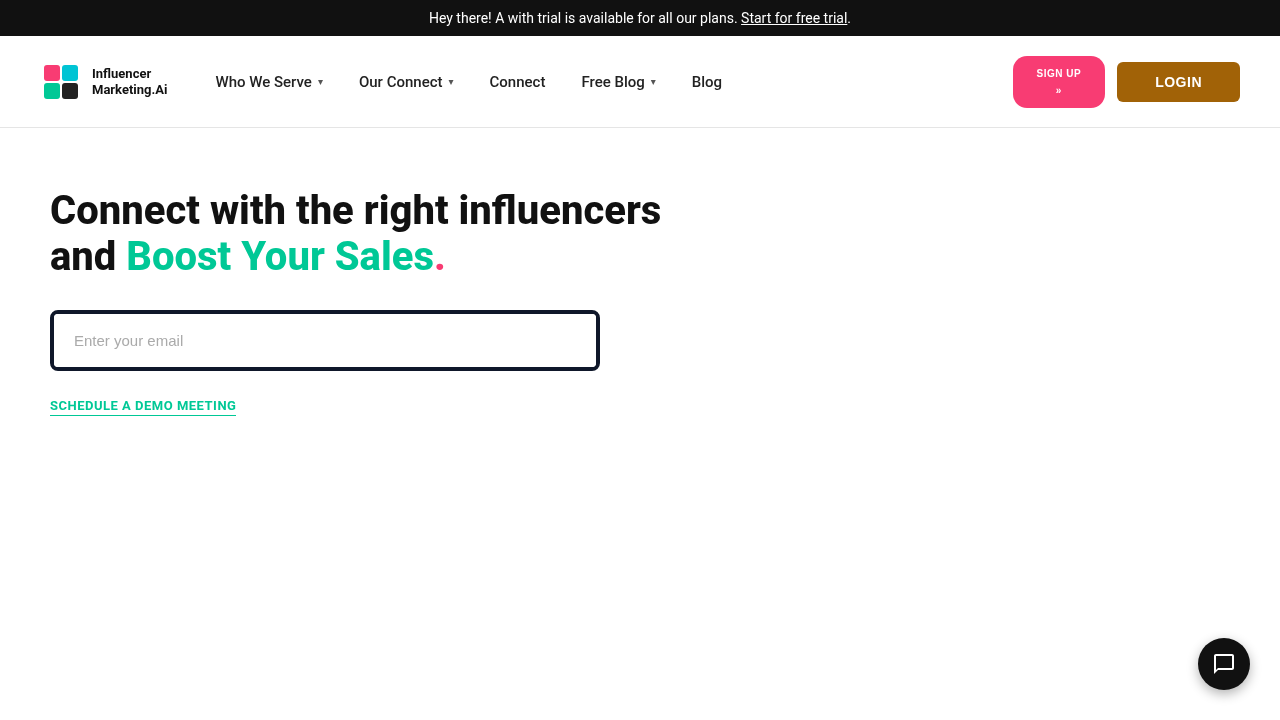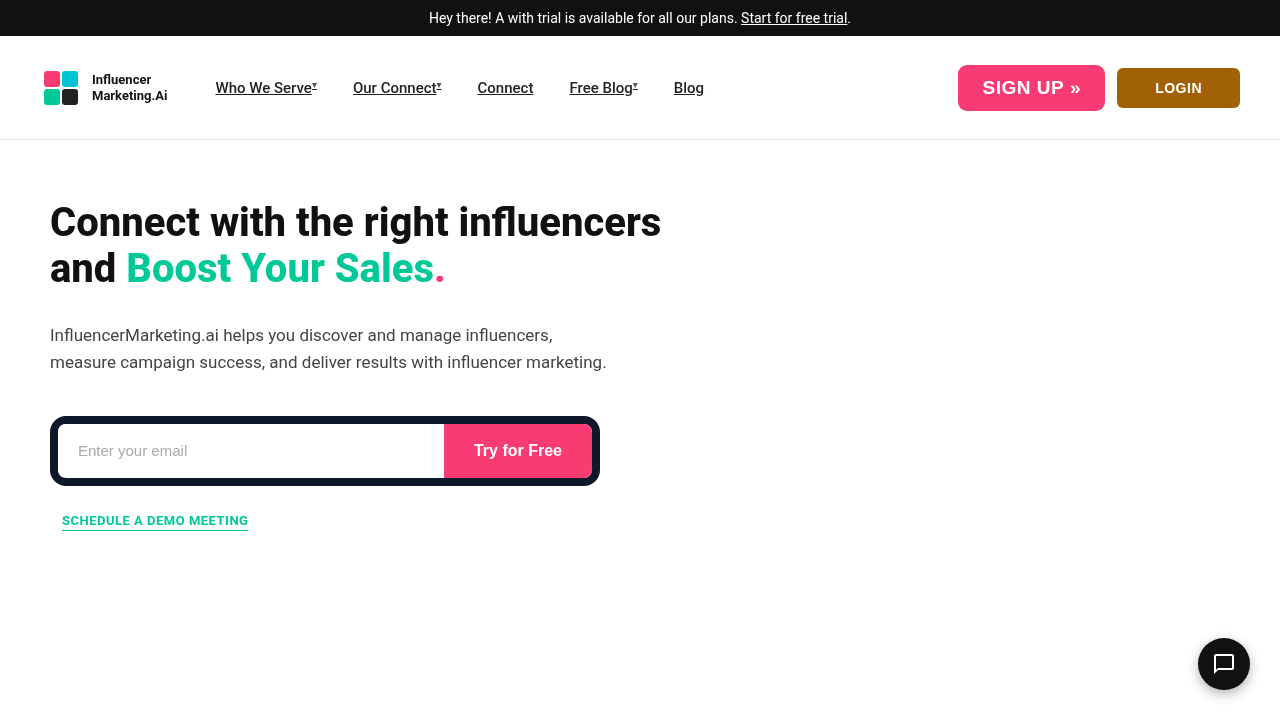--- a/index.html
+++ b/index.html
@@ -29,21 +29,21 @@
       color: #fff;
       text-decoration: underline;
       cursor: pointer;
     }
 
     
     .navbar {
       display: flex;
       align-items: center;
       padding: 0 40px;
-      height: 104px;
+      height: 92px;
       border-bottom: 1px solid #e5e5e5;
       background: #fff;
       gap: 0;
     }
 
     .logo {
       display: flex;
       align-items: center;
       gap: 10px;
       margin-right: 30px;
@@ -66,27 +66,28 @@
 
     .nav-links {
       display: flex;
       align-items: center;
       gap: 0;
       flex: 1;
     }
 
     .nav-item {
       display: flex;
+      align-items: center;
+      gap: 6px;
       padding: 8px 18px;
       font-size: 15px;
       font-weight: 500;
       color: #222;
       cursor: pointer;
       white-space: nowrap;
-      text-decoration: underline;
     }
 
     .nav-item .chevron {
       font-size: 10px;
       color: #555;
     }
 
     .nav-actions {
       display: flex;
       align-items: center;
@@ -94,26 +95,27 @@
       margin-left: auto;
     }
 
     .btn-signup {
       display: flex;
       align-items: center;
       gap: 6px;
       background: #f83c73;
       color: #fff;
       border: none;
-      border-radius: 9px;
+      border-radius: 14px;
       padding: 12px 24px;
-      font-size: 19px;
+      font-size: 10px;
       font-weight: 700;
       cursor: pointer;
       letter-spacing: 0.5px;
+      flex-direction: column;
     }
 
     .btn-login {
       background: #a16207;
       color: #fff;
       border: none;
       border-radius: 6px;
       padding: 12px 38px;
       font-size: 14px;
       font-weight: 700;
@@ -152,23 +154,23 @@
     .hero-desc {
       font-size: 17px;
       color: #444;
       line-height: 1.6;
       margin-bottom: 40px;
       max-width: 560px;
     }
 
     .email-form {
       display: flex;
-      align-items: flex-start;
-      border: 8px solid #0f172a;
-      border-radius: 16px;
+      align-items: flex-end;
+      border: 4px solid #0f172a;
+      border-radius: 8px;
       overflow: hidden;
       max-width: 550px;
       margin-bottom: 24px;
     }
 
     .email-input {
       flex: 1;
       border: none;
       outline: none;
       padding: 18px 20px;
@@ -198,21 +200,20 @@
       gap: 6px;
       font-size: 13px;
       font-weight: 700;
       color: #00c896;
       text-decoration: none;
       letter-spacing: 0.5px;
       cursor: pointer;
       text-transform: uppercase;
       border-bottom: 1px solid #00c896;
       padding-bottom: 2px;
-      margin-left: 12px;
     }
 
     
     .chat-bubble {
       position: fixed;
       bottom: 30px;
       right: 30px;
       width: 52px;
       height: 52px;
       background: #111;
@@ -286,27 +287,23 @@
       <span>LOGIN</span>
     </button>
   </div>
 </nav>
 
 <section class="hero">
   <div class="hero-left">
     <h1 class="hero-title">
       <span>Connect with the right influencers and </span><span class="accent">Boost Your Sales</span><span class="period">.</span>
     </h1>
-    <p class="hero-desc">InfluencerMarketing.ai helps you discover and manage influencers, measure campaign success, and deliver results with influencer marketing.</p>
 
     <div class="email-form">
       <input class="email-input" type="email" placeholder="Enter your email" style="">
-      <button class="btn-try-free">
-        <span>Try for Free</span>
-      </button>
     </div>
 
     <a class="demo-link">
       <span>SCHEDULE A DEMO MEETING</span>
     </a>
   </div>
 </section>
 
 <div class="chat-bubble">
   <svg viewBox="0 0 24 24" xmlns="http://www.w3.org/2000/svg">

